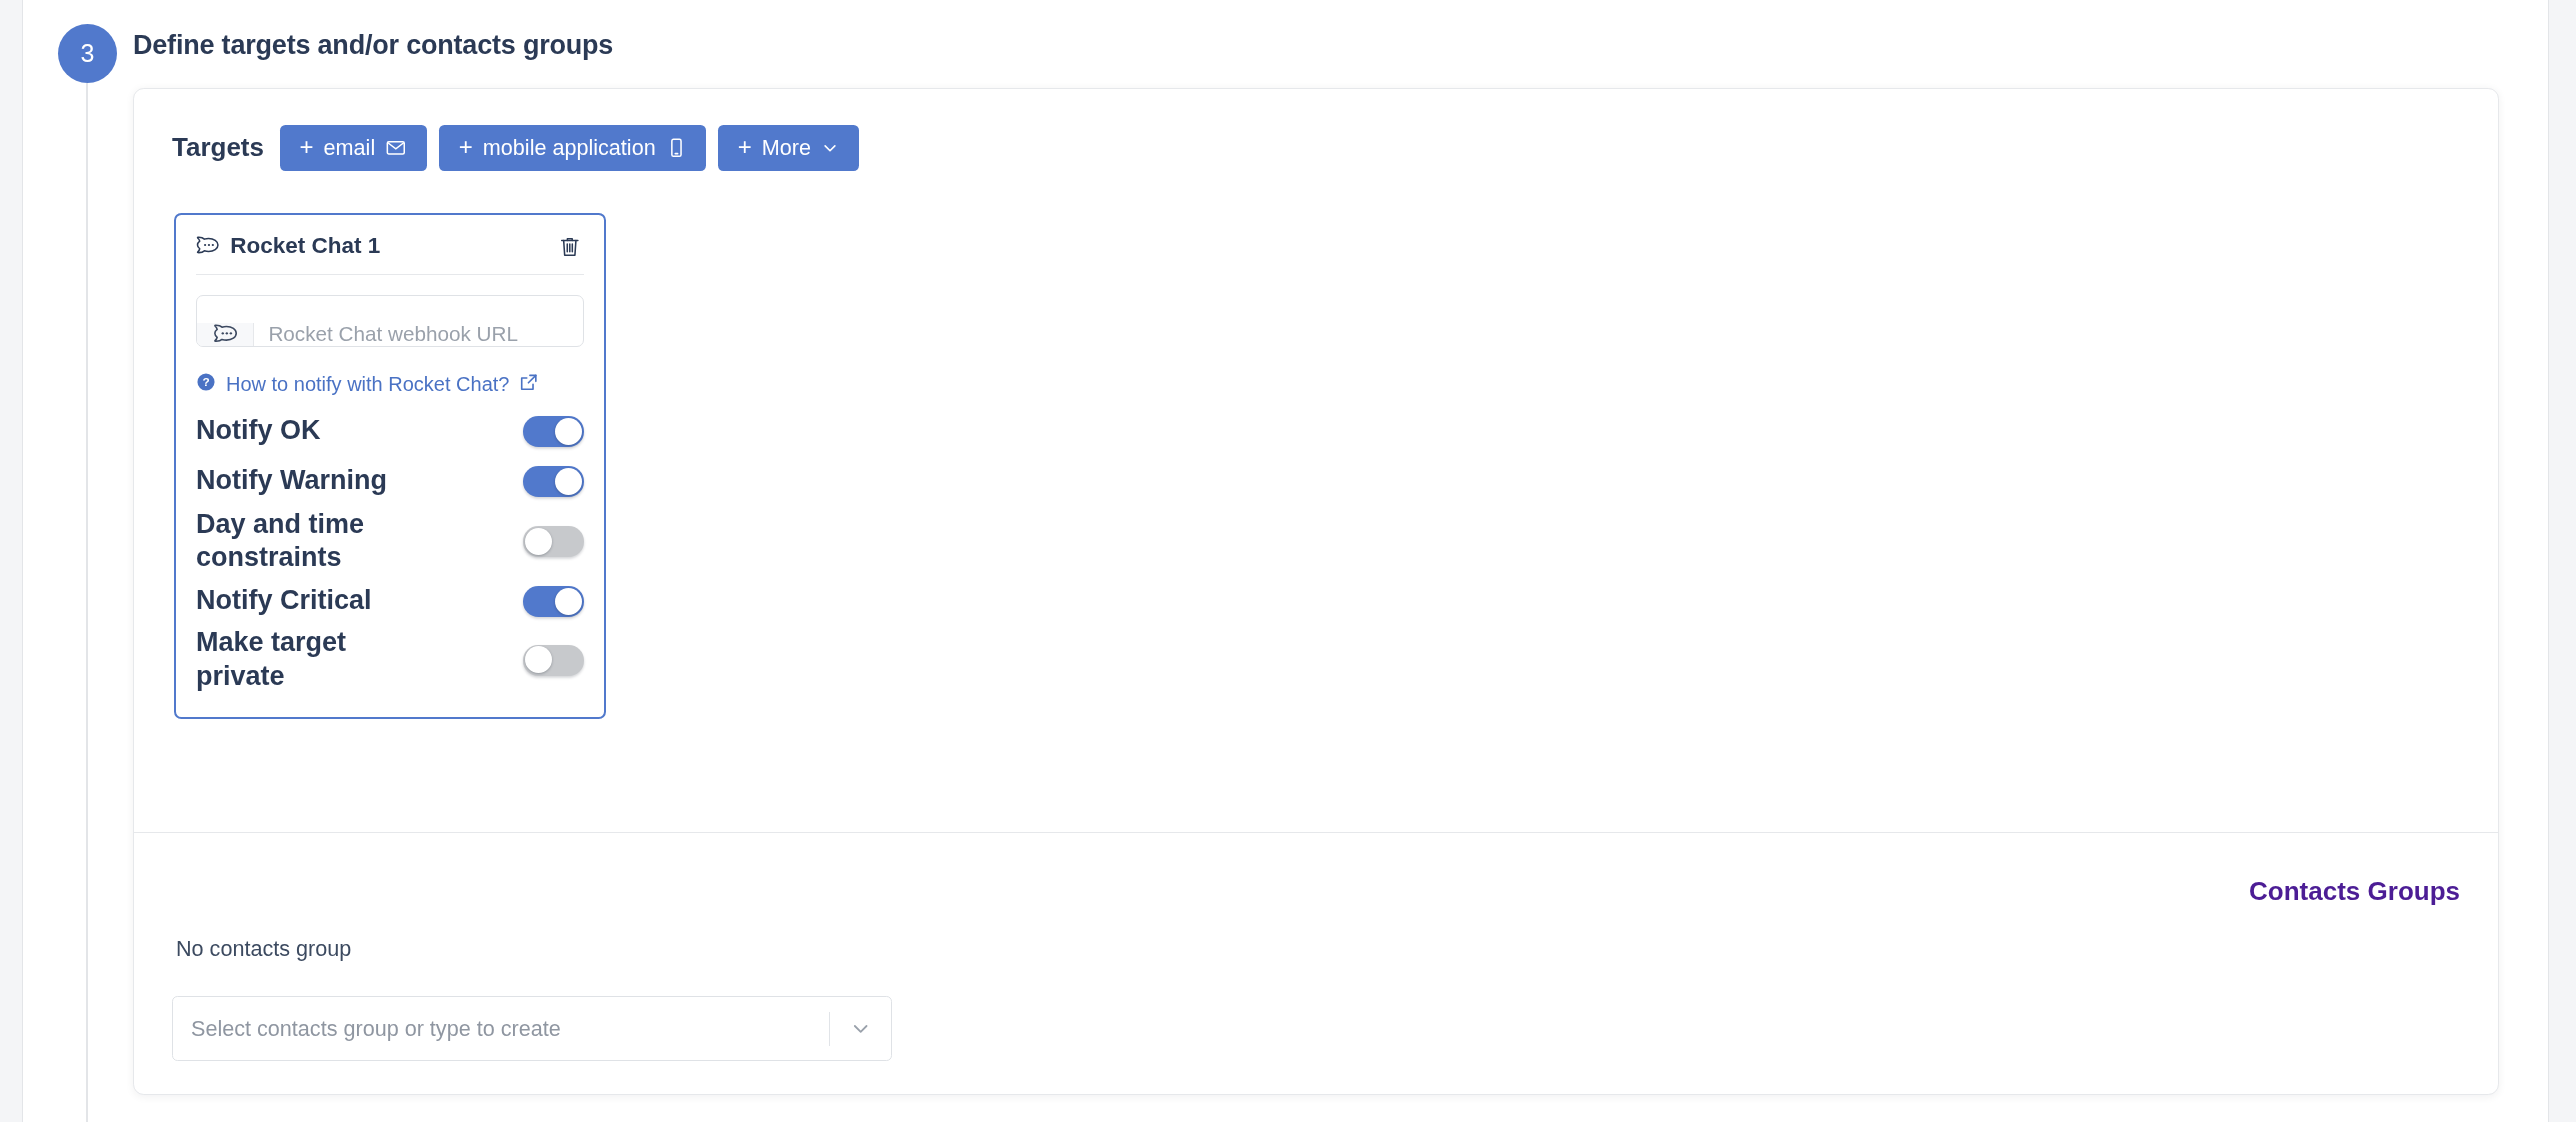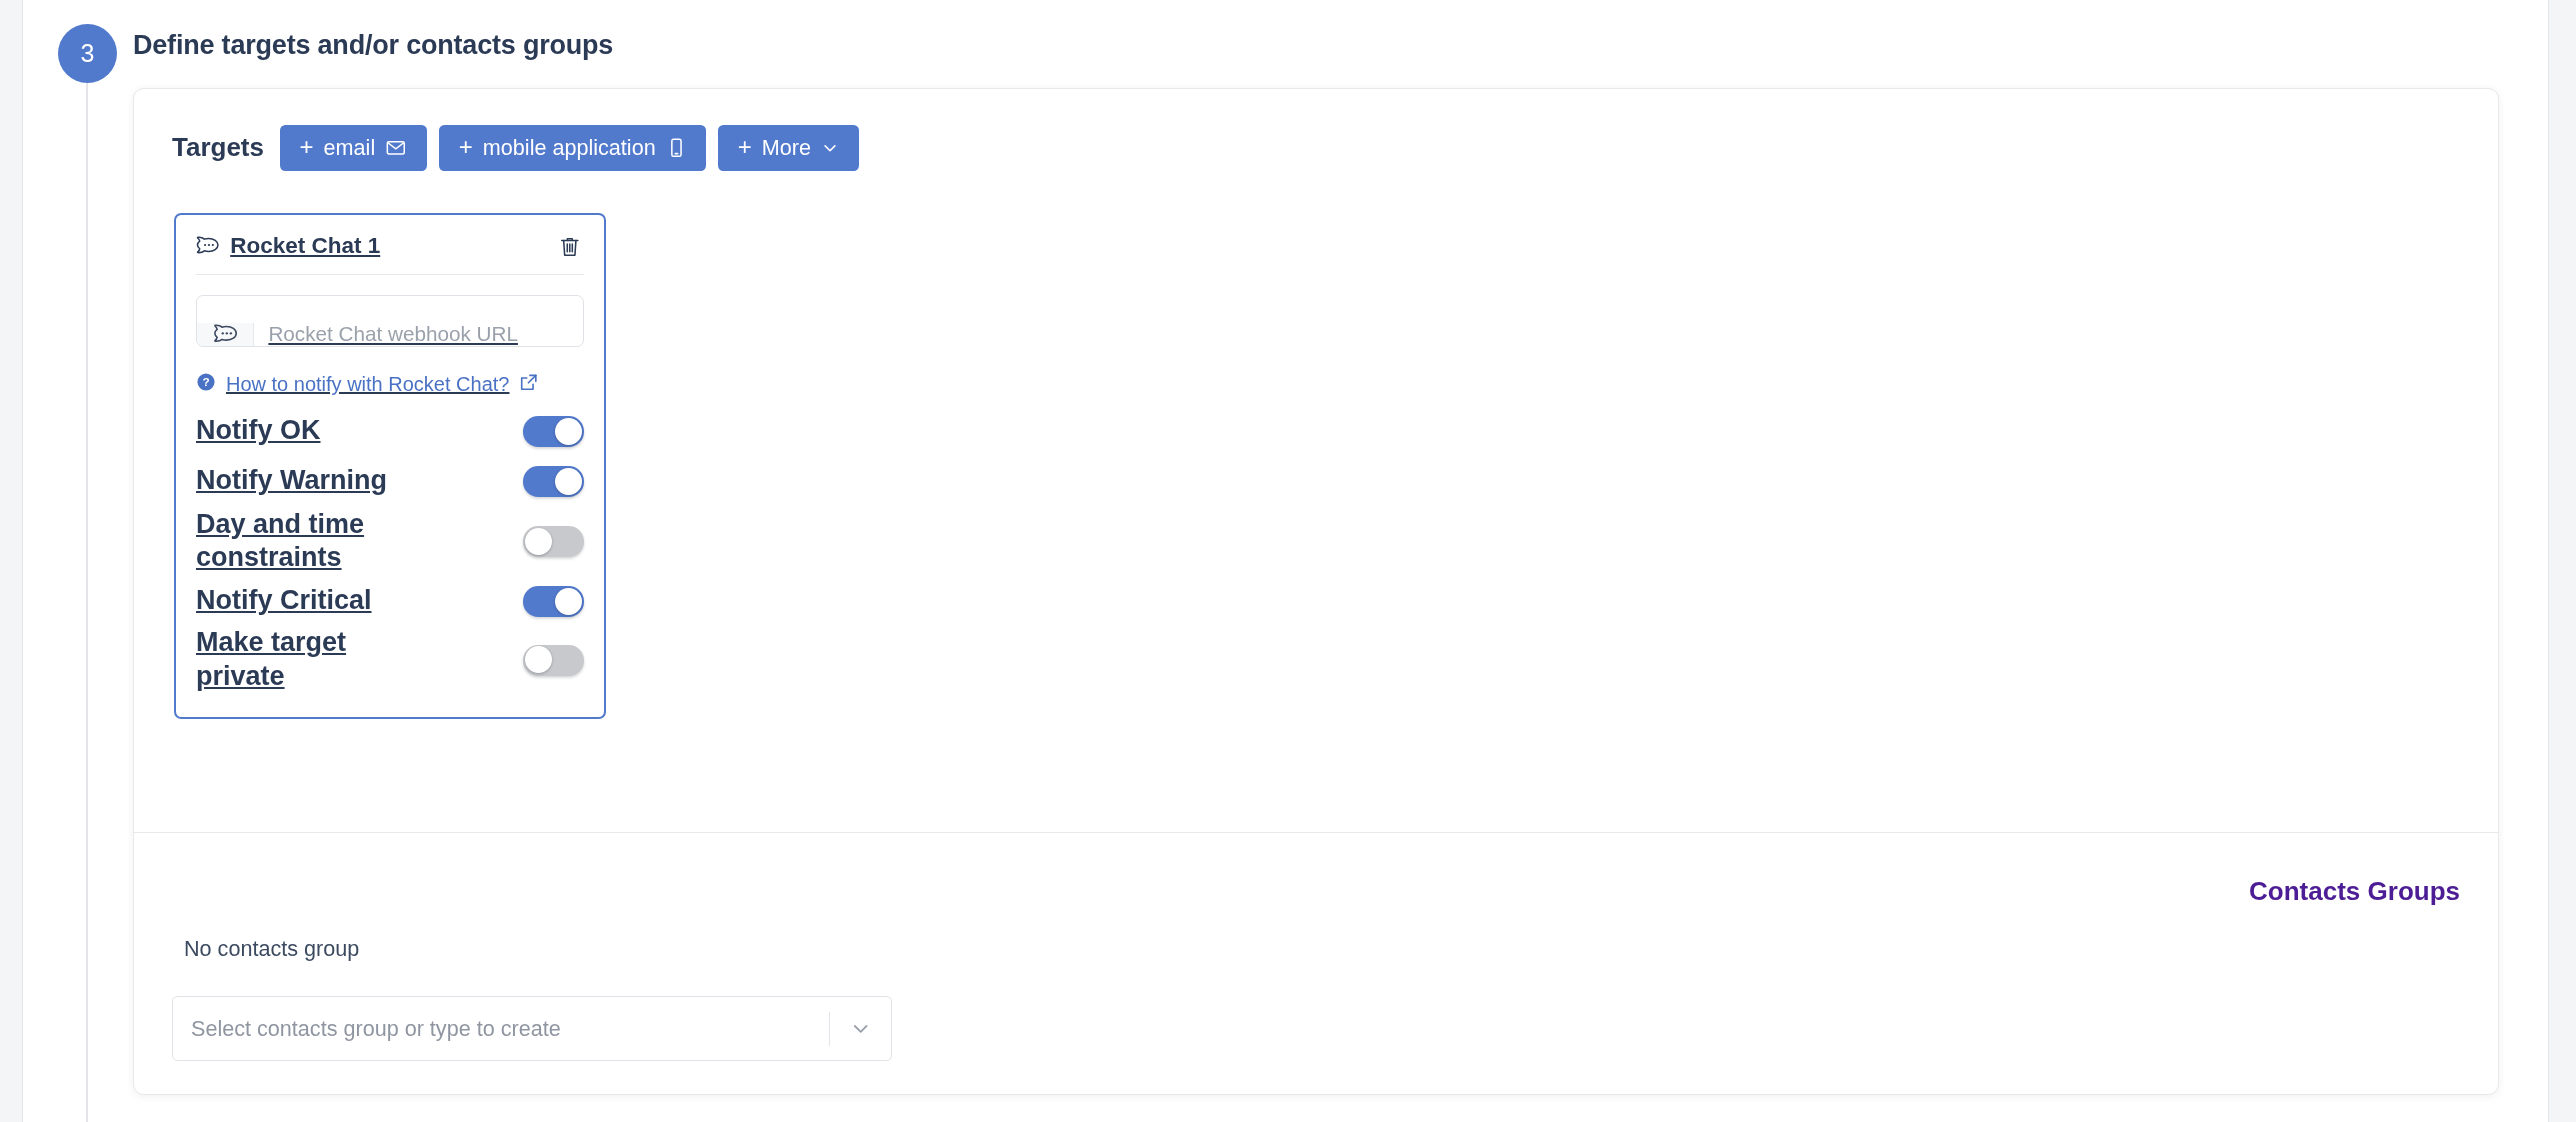--- a/index.html
+++ b/index.html
@@ -131,21 +131,20 @@
   .target-card {
     position: absolute;
     left: 40px;
     top: 124px;
     width: 432px;
     border: 2.7px solid #5179cc;
     border-radius: 7.2px;
     box-sizing: border-box;
     padding: 18px 20px 23.4px 20px;
     background: #ffffff;
-    text-decoration: underline;
   }
   .card-head {
     display: flex;
     align-items: center;
     justify-content: space-between;
     padding-bottom: 14.4px;
   }
   .card-head-left {
     display: flex;
     align-items: center;
@@ -277,21 +276,21 @@
   .contacts-title {
     font-size: 26px;
     font-weight: bold;
     color: #4c1d95;
     margin: 0 0 29px 0;
     text-align: right;
   }
   .contacts-empty {
     font-size: 21.6px;
     color: #3c4a60;
-    margin: 0 0 34px 12px;
+    margin: 0 0 34px 4px;
   }
   .select-box {
     width: 720px;
     height: 65px;
     border: 0.9px solid #dfe2e6;
     border-radius: 5.4px;
     background: #ffffff;
     display: flex;
     align-items: center;
     cursor: pointer;

